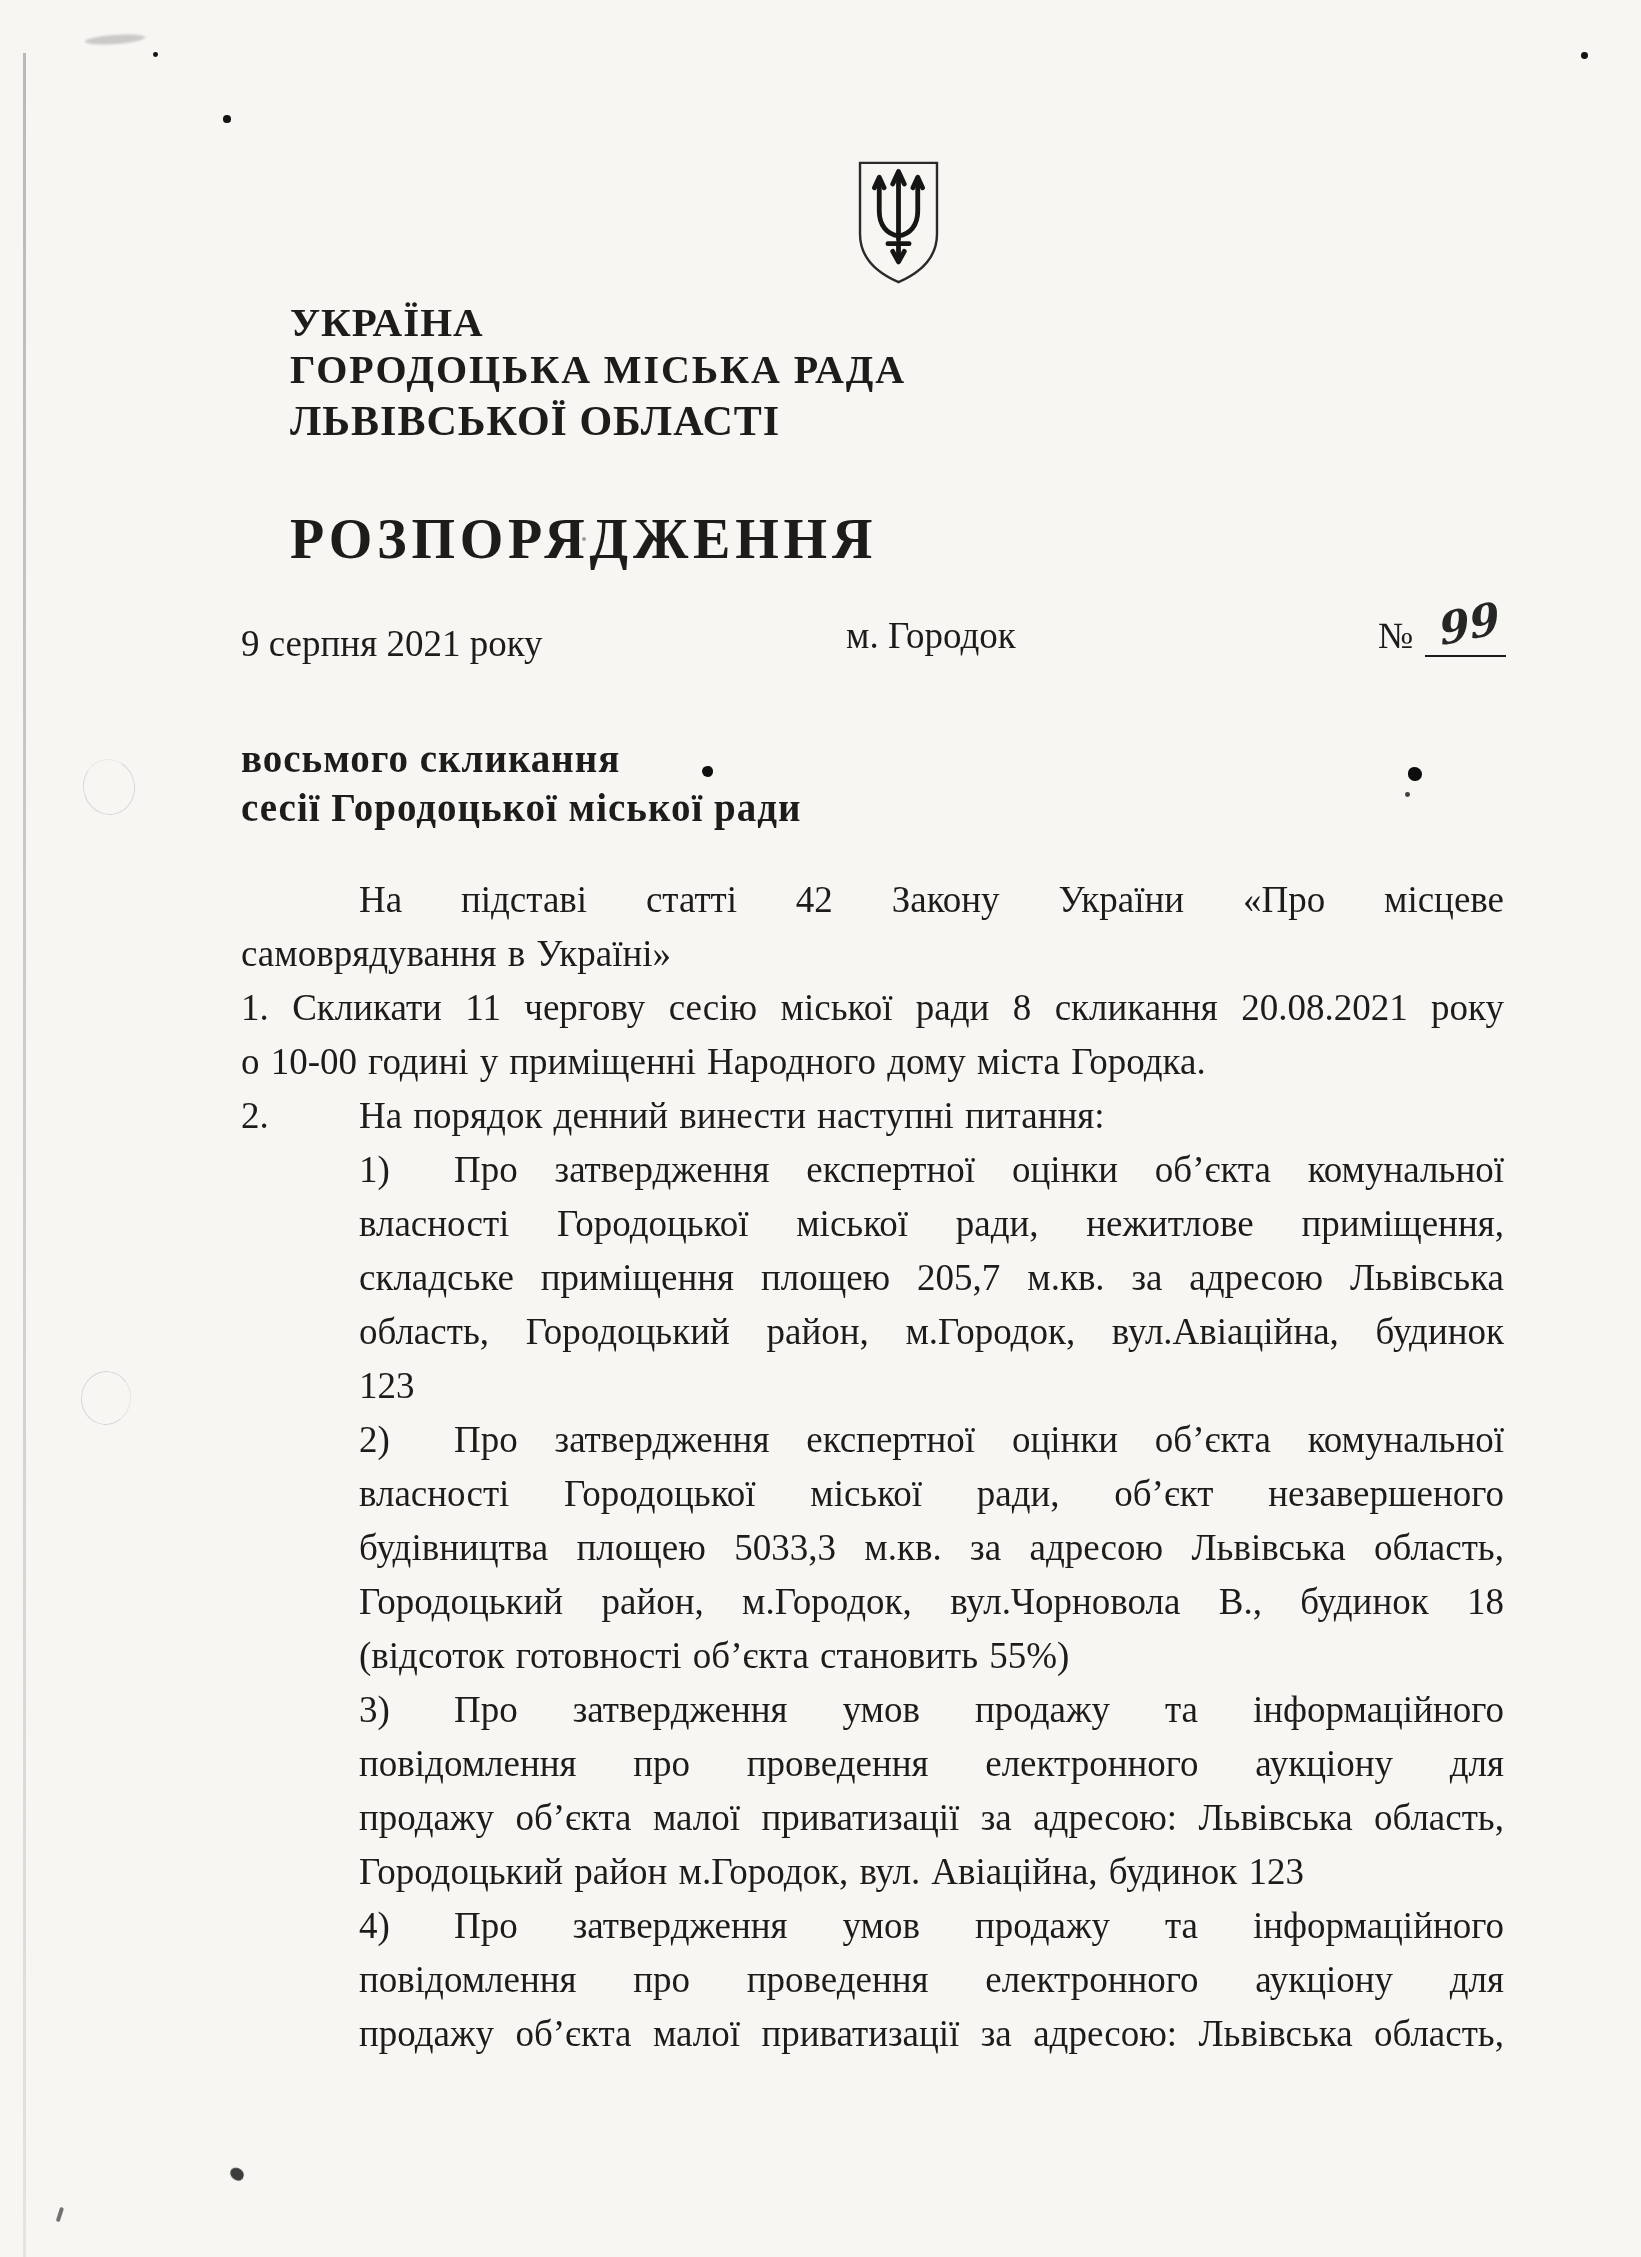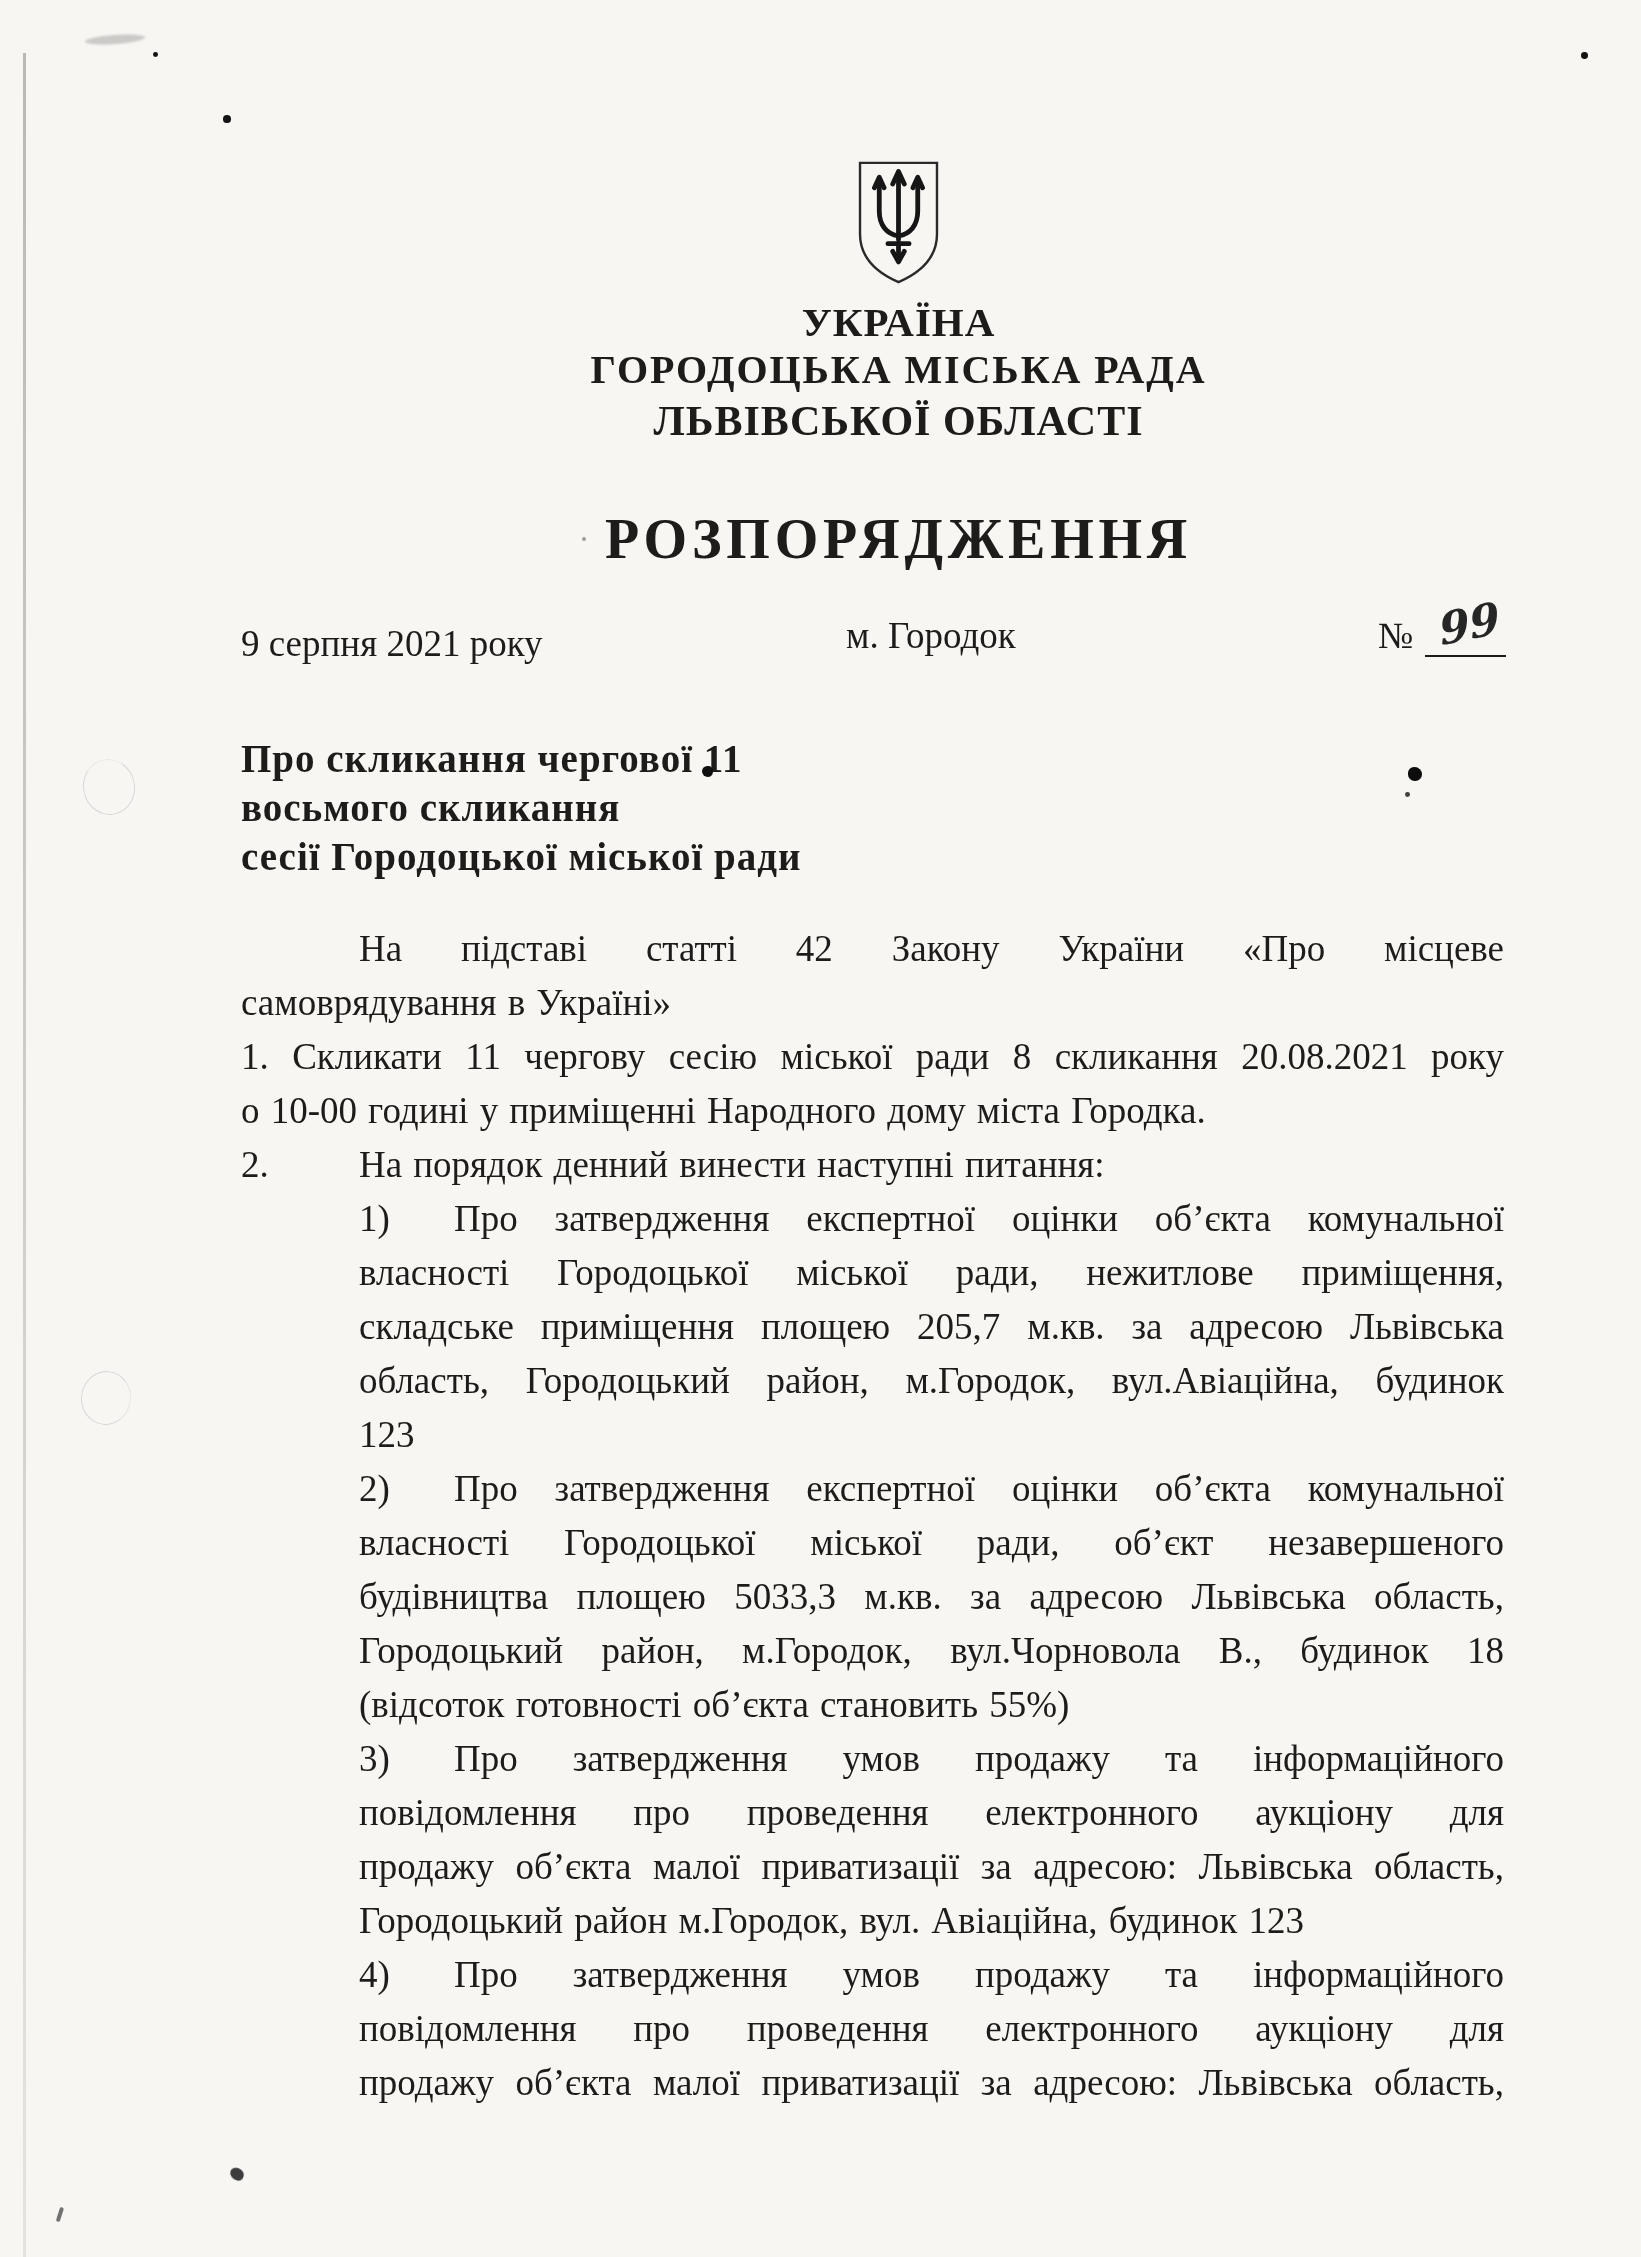--- a/index.html
+++ b/index.html
@@ -6,21 +6,21 @@
   .page {
     position: relative;
     width: 1641px;
     height: 2257px;
     background: #f7f6f3;
     font-family: "Liberation Serif", serif;
     color: #1d1c1a;
     overflow: hidden;
   }
   
-  .header { padding-top: 159px; margin-left: 290px; width: 1217px; text-align: center; }
+  .header { padding-top: 159px; margin-left: 290px; width: 1217px; }
   .emblem { display: block; margin: 0 auto; }
   .country  { font-size: 41px; font-weight: bold; letter-spacing: 1px; line-height: 44px; margin-top: 13.5px; }
   .council  { font-size: 40px; font-weight: bold; letter-spacing: 1.9px; line-height: 52px; }
   .region   { font-size: 42px; font-weight: bold; letter-spacing: 1px; line-height: 50px; }
   .doc-title{ font-size: 56px; font-weight: bold; letter-spacing: 4.8px; line-height: 54px; margin-top: 66px; }
   
   .meta { position: relative; margin-left: 241px; width: 1265px; height: 58px; margin-top: 48px; font-size: 37px; }
   .meta .date  { position: absolute; left: 0; top: 8px; }
   .meta .place { position: absolute; left: 605px; top: 0; }
   .meta .numgrp{ position: absolute; right: 0; top: 0; }
@@ -106,21 +106,20 @@
   <div class="meta">
     <span class="date">9 серпня 2021 року</span>
     <span class="place">м. Городок</span>
     <span class="numgrp">
       <span>№</span><span class="numline"></span>
       <span class="hand">99</span>
     </span>
   </div>
 
   <div class="subject">
-      <div class="sline">Про скликання чергової 11</div>
       <div class="sline">восьмого скликання</div>
       <div class="sline">сесії Городоцької міської ради</div>
     </div>
 
   <div class="docbody">
       <div class="line j first"><span>На підставі статті 42 Закону України «Про місцеве</span></div>
       <div class="line"><span>самоврядування в Україні»</span></div>
       <div class="line j"><span>1. Скликати 11 чергову сесію міської ради 8 скликання 20.08.2021 року</span></div>
       <div class="line"><span>о 10-00 годині у приміщенні Народного дому міста Городка.</span></div>
       <div class="line sec"><span class="num">2.</span><span>На порядок денний винести наступні питання:</span></div>

